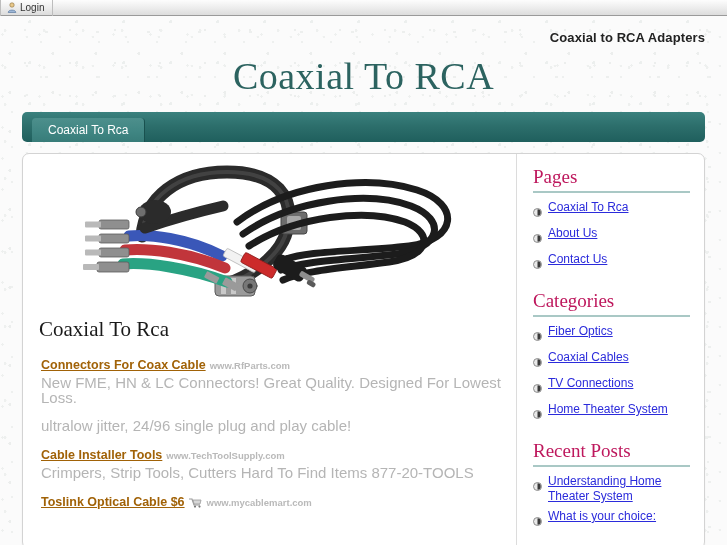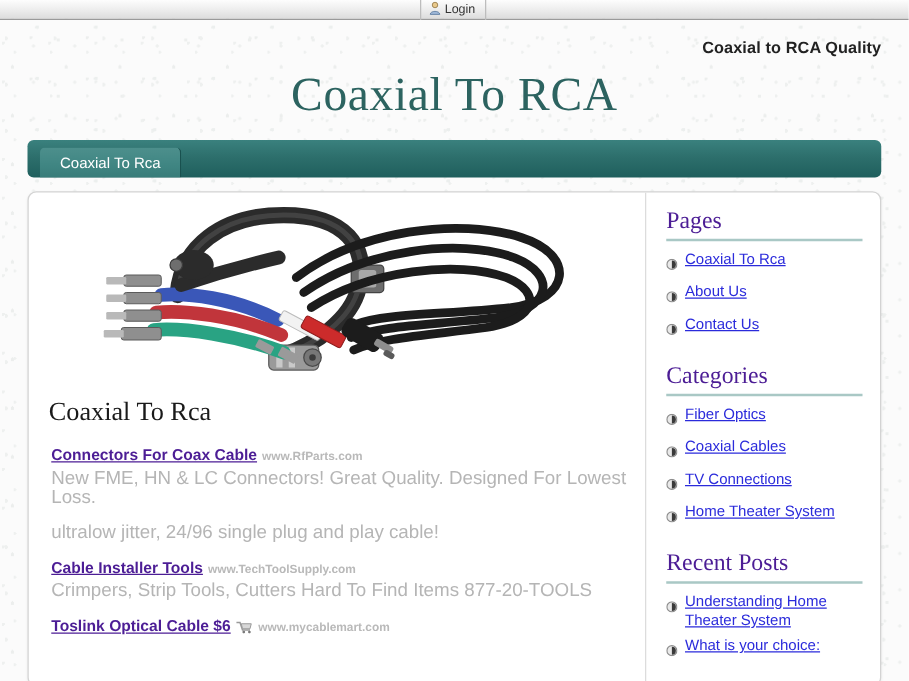--- a/index.html
+++ b/index.html
@@ -24,21 +24,21 @@
     background-size: 37px 31px, 43px 39px, 29px 35px, 47px 41px, 33px 29px, 51px 45px, 39px 37px, 45px 33px;
   }
 
   
   .topbar {
     position: relative;
     height: 16px;
     background: linear-gradient(to bottom, #fdfdfd 0%, #ececec 55%, #dcdcdc 100%);
     border-bottom: 1px solid #9a9a9a;
     display: flex;
-    justify-content: center;
+    justify-content: flex-start;
     align-items: center;
     box-sizing: border-box;
   }
   .login-box {
     display: flex;
     align-items: center;
     gap: 3px;
     padding: 0 8px 0 6px;
     height: 16px;
     border-left: 1px solid #bdbdbd;
@@ -151,21 +151,21 @@
 
   .ads { margin-left: 4px; }
   .ad { margin-bottom: 13px; }
   .ad-head {
     line-height: 15px;
     white-space: nowrap;
   }
   .ad-link {
     font-size: 12.5px;
     font-weight: bold;
-    color: #4c1d95;
+    color: #a16207;
     text-decoration: underline;
     cursor: pointer;
   }
   .ad-url {
     font-size: 9.5px;
     color: #b9b9b9;
     margin-left: 4px;
     font-weight: bold;
   }
   .ad-desc {
@@ -173,21 +173,21 @@
     color: #b5b5b5;
     line-height: 15px;
     margin-top: 2px;
   }
   .cart-icon { vertical-align: -2px; margin-left: 4px; }
 
   
   .side-head {
     font-family: "Liberation Serif", serif;
     font-size: 19px;
-    color: #4c1d95;
+    color: #be185d;
     padding-bottom: 3px;
     border-bottom: 2px solid #a9c8c5;
     margin-bottom: 7px;
   }
   .side-block { margin-bottom: 17px; }
   .side-list { list-style: none; margin: 0; padding: 0; }
   .side-list li {
     display: flex;
     align-items: flex-start;
     gap: 6px;
@@ -214,21 +214,21 @@
       <svg width="10" height="11" viewBox="0 0 10 11">
         <circle cx="5" cy="3" r="2.2" fill="#e8c88a" stroke="#8a6d3b" stroke-width="0.6"></circle>
         <path d="M1.2 10.5 C1.2 7.3 8.8 7.3 8.8 10.5 Z" fill="#9fb8d8" stroke="#4c6d95" stroke-width="0.6"></path>
       </svg>
     </span>
     <span class="login-label">Login</span>
   </div>
 </div>
 
 <div class="header">
-  <div class="tagline">Coaxial to RCA Quality</div>
+  <div class="tagline">Coaxial to RCA Adapters</div>
   <div class="site-title">Coaxial To RCA</div>
 </div>
 
 <div class="navbar">
   <div class="nav-tab active">
     <span>Coaxial To Rca</span>
   </div>
 </div>
 
 <div class="card">

